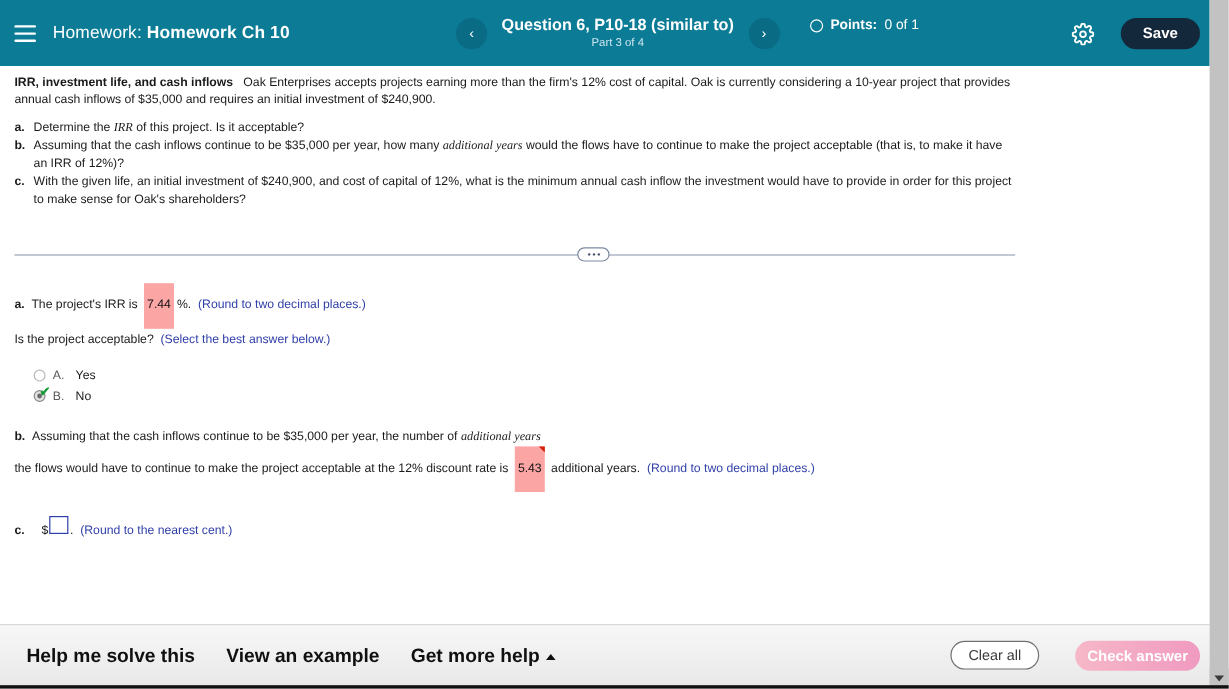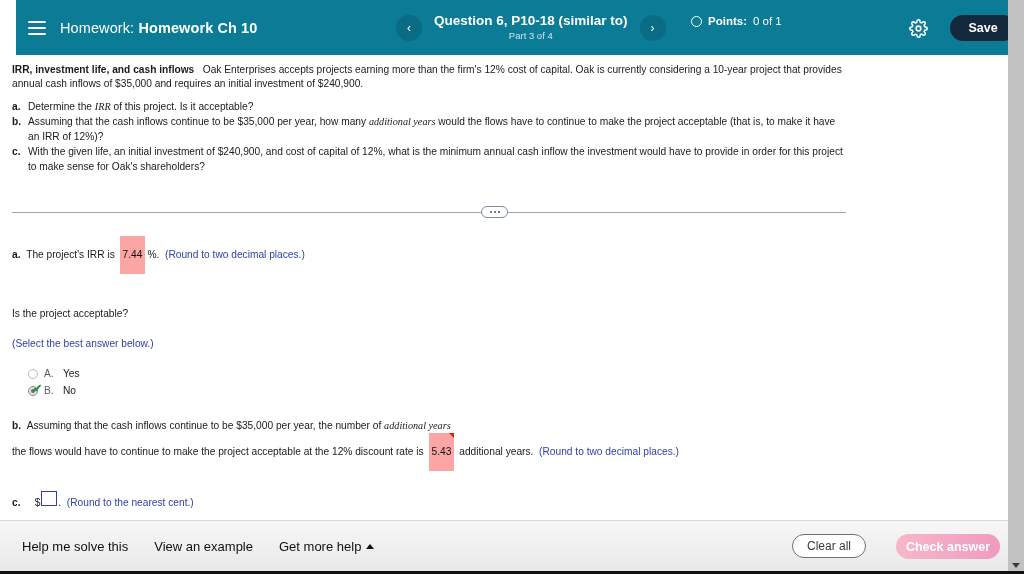--- a/index.html
+++ b/index.html
@@ -12,21 +12,21 @@
   }
   #app {
     position: relative;
     width: 1024px; height: 574px;
     background: #ffffff;
   }
 
   
   .header {
     position: absolute;
-    top: 0; left: 16px;
+    top: 0; left: 0;
     width: 1008px; height: 55px;
     background: #0b7b96;
     display: flex;
     align-items: center;
     color: #ffffff;
   }
   .hamburger {
     width: 18px; height: 14px;
     margin-left: 12px; margin-right: 14px;
     display: flex; flex-direction: column; justify-content: space-between;
@@ -184,21 +184,21 @@
   }
   .filled-box.flagged::after {
     content: "";
     position: absolute;
     top: 0; right: 0;
     width: 0; height: 0;
     border-top: 5px solid #d81e05;
     border-left: 5px solid transparent;
   }
 
-  .q-prompt { margin-top: 32px; flex-direction: column; }
+  .q-prompt { margin-top: 2px; }
 
   .choices { margin-top: 14px; padding-left: 16px; }
   .choice {
     display: flex; align-items: center;
     gap: 6px;
     height: 17px;
     font-size: 10.2px;
     color: #5b5b5b;
     cursor: pointer;
   }
@@ -254,22 +254,22 @@
     background: linear-gradient(to bottom, #f7f7f7 0%, #eeeeee 60%, #e8e8e8 100%);
     border-top: 1px solid #d8d8d8;
   }
   .footer-links {
     position: absolute;
     left: 22px; top: 18px;
     display: flex; gap: 26px;
     align-items: center;
   }
   .footer-link {
-    font-size: 13px;
-    font-weight: normal;
+    font-size: 16px;
+    font-weight: bold;
     color: #101010;
     cursor: pointer;
     white-space: nowrap;
   }
   .caret-up {
     display: inline-block;
     margin-left: 5px;
     width: 0; height: 0;
     border-left: 4px solid transparent;
     border-right: 4px solid transparent;

